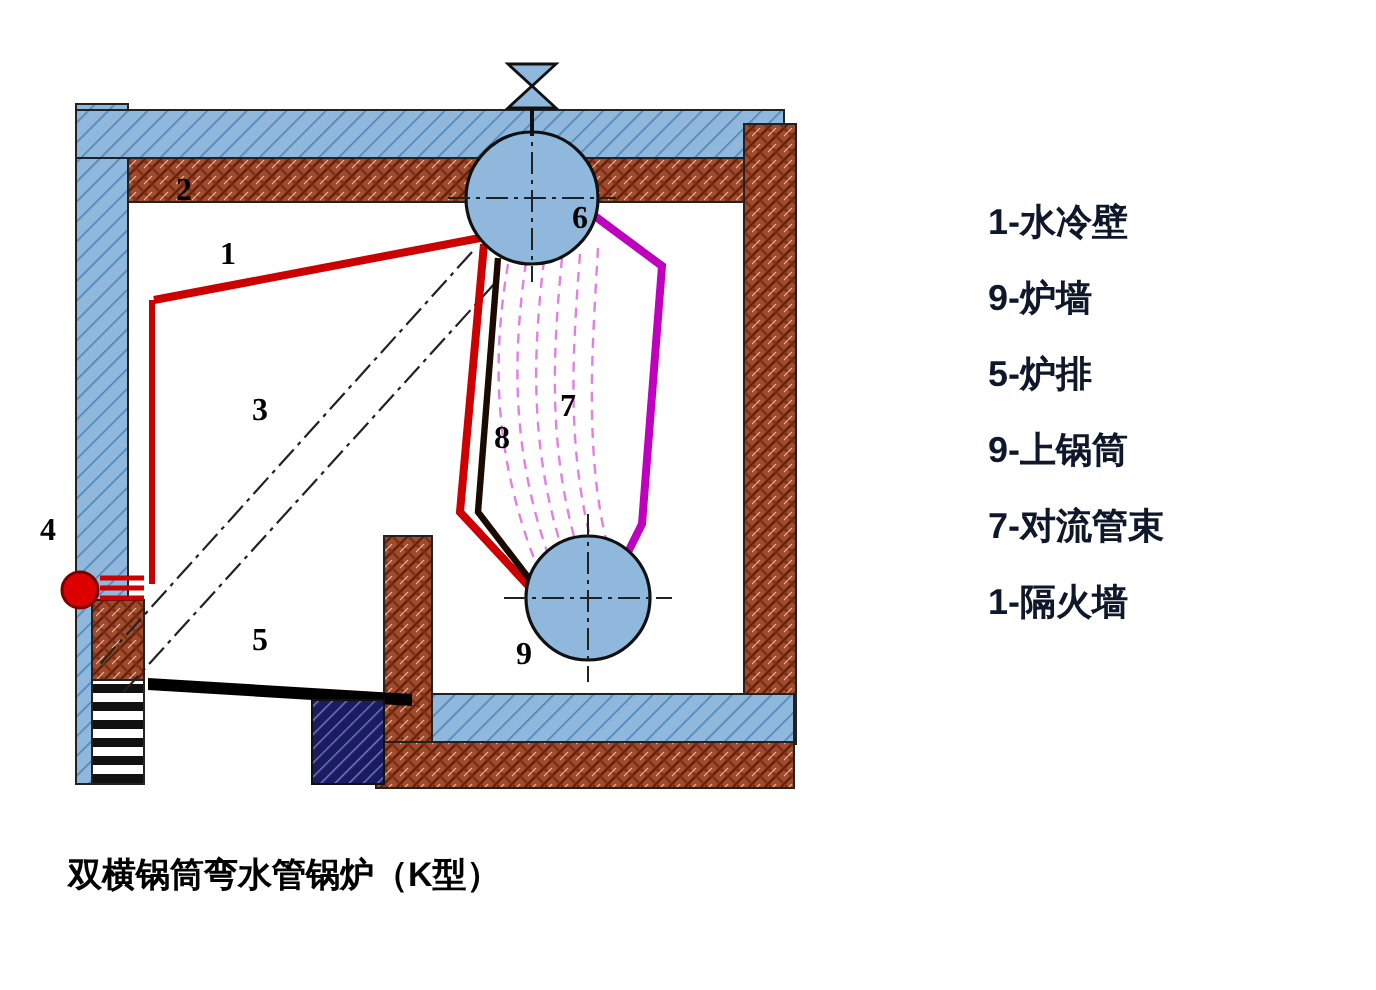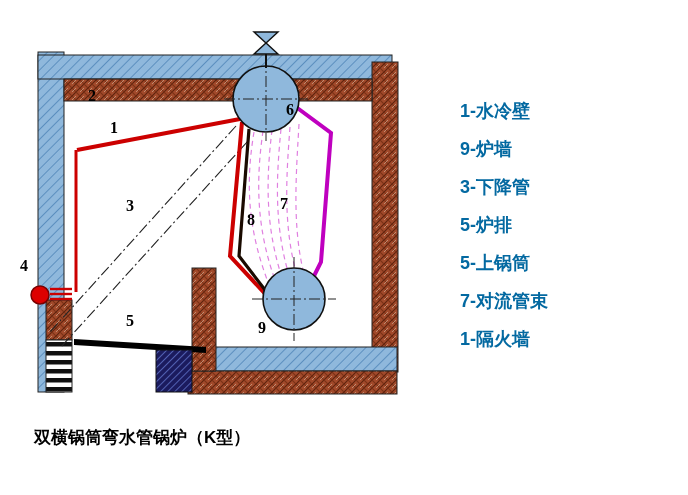--- a/index.html
+++ b/index.html
@@ -20,24 +20,25 @@
     line-height:1;
   }
   .legend{
     position:absolute;
     left:460px;top:92px;
     width:200px;
   }
   .legend-item{
     font-weight:bold;
     font-size:18px;
-    color:#0369a1;
+    color:#0f172a;
     line-height:38px;
     white-space:nowrap;
     font-family:"Liberation Sans", sans-serif;
+    margin-left:34px;
   }
   .caption{
     position:absolute;
     left:34px;top:426px;
     font-weight:bold;
     font-size:17px;
     color:#000;
     font-family:"Liberation Sans", sans-serif;
     white-space:nowrap;
     text-align:center;
@@ -138,22 +139,21 @@
   <span class="diagram-label" style="left:20px;top:258px">4</span>
   <span class="diagram-label" style="left:126px;top:313px">5</span>
   <span class="diagram-label" style="left:286px;top:102px">6</span>
   <span class="diagram-label" style="left:280px;top:196px">7</span>
   <span class="diagram-label" style="left:247px;top:212px">8</span>
   <span class="diagram-label" style="left:258px;top:320px">9</span>
 
   <div class="legend">
     <div class="legend-item">1-水冷壁</div>
     <div class="legend-item">9-炉墙</div>
-    <div class="legend-item">3-下降管</div>
     <div class="legend-item">5-炉排</div>
-    <div class="legend-item">5-上锅筒</div>
+    <div class="legend-item">9-上锅筒</div>
     <div class="legend-item">7-对流管束</div>
     <div class="legend-item">1-隔火墙</div>
   </div>
 
   <div class="caption">双横锅筒弯水管锅炉（K型）</div>
 
 </div>
 
 </body></html>

